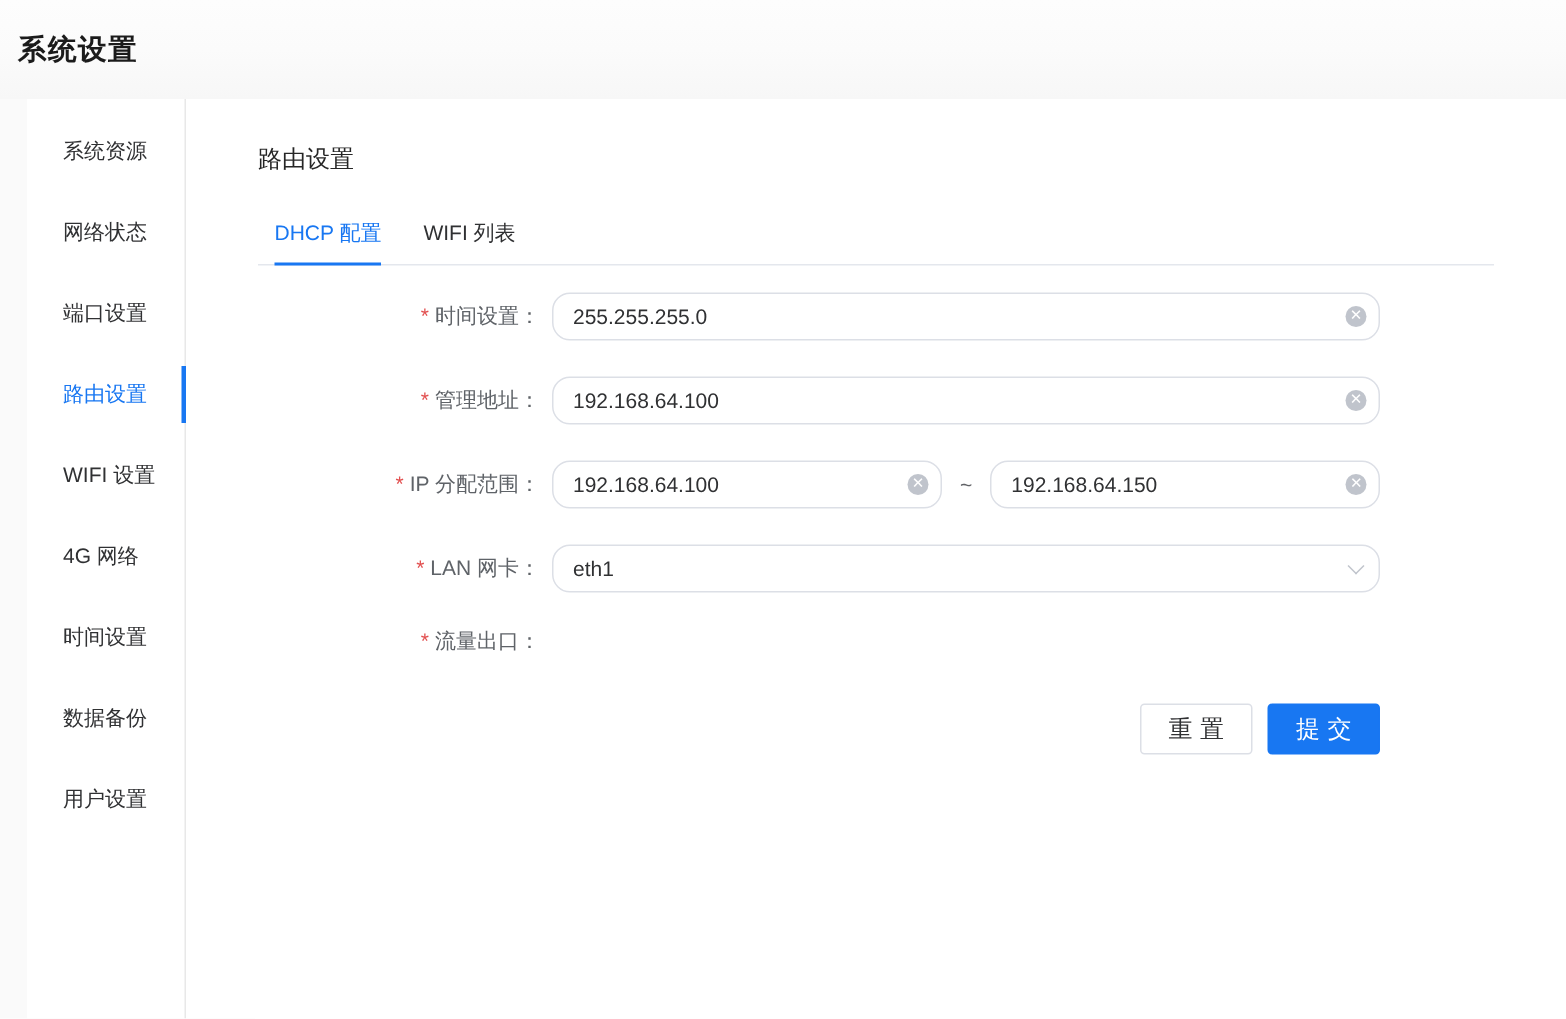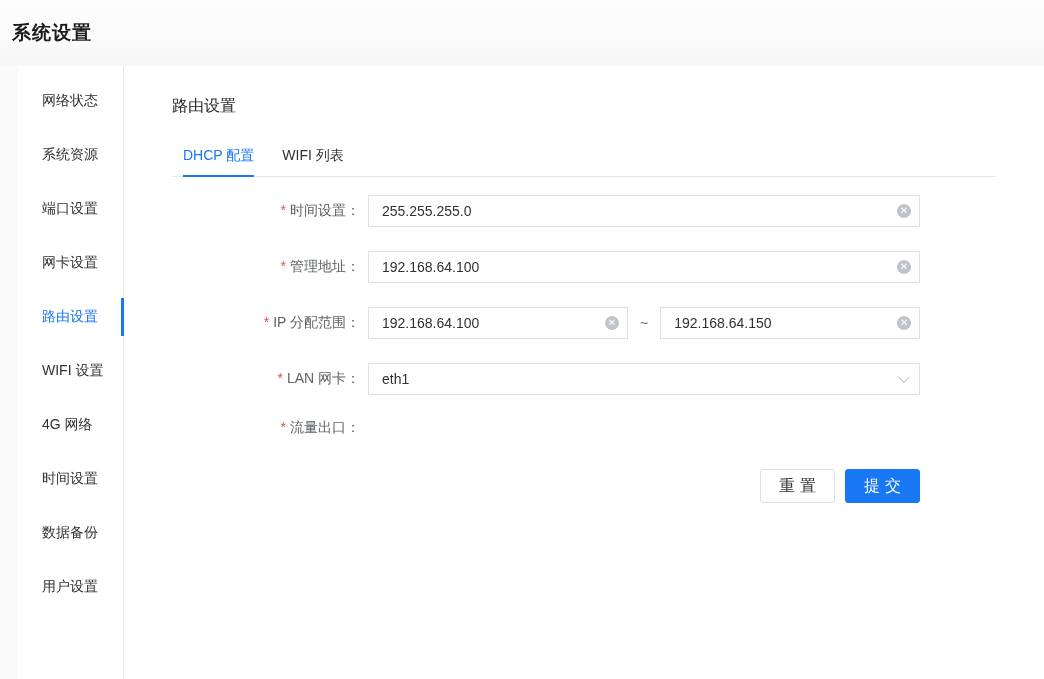--- a/index.html
+++ b/index.html
@@ -73,21 +73,21 @@
     width: 188px; margin-right: 8px;
     text-align: right; font-size: 14px; color: #5f6368;
     white-space: nowrap; flex-shrink: 0;
   }
   .req { color: #e25050; margin-right: 4px; font-size: 14px; }
 
   .input-wrap { position: relative; flex: 1; }
   .input-wrap.half { flex: none; width: 260px; }
   .text-input {
     width: 100%; height: 32px;
-    border: 1px solid #dcdfe6; border-radius: 0;
+    border: 1px solid #dcdfe6; border-radius: 12px;
     padding: 0 30px 0 13px;
     font-size: 14px; color: #303133;
     font-family: "Liberation Sans", "DejaVu Sans", sans-serif;
     outline: none; background: #fff;
   }
   .clear-icon {
     position: absolute; right: 9px; top: 50%; transform: translateY(-50%);
     width: 14px; height: 14px; border-radius: 50%;
     background: #c0c4cc; color: #ffffff;
     font-size: 10px; line-height: 14px; text-align: center;
@@ -117,24 +117,23 @@
 </head>
 <body>
 
 <div class="header">
   <div class="header-title">系统设置</div>
 </div>
 
 <div class="content">
 
   <div class="sidebar">
+    <div class="side-item">系统资源</div>
     <div class="side-item">网络状态</div>
-    <div class="side-item">系统资源</div>
     <div class="side-item">端口设置</div>
-    <div class="side-item">网卡设置</div>
     <div class="side-item active">路由设置</div>
     <div class="side-item">WIFI 设置</div>
     <div class="side-item">4G 网络</div>
     <div class="side-item">时间设置</div>
     <div class="side-item">数据备份</div>
     <div class="side-item">用户设置</div>
   </div>
 
   <div class="main">
     <div class="section-title">路由设置</div>

